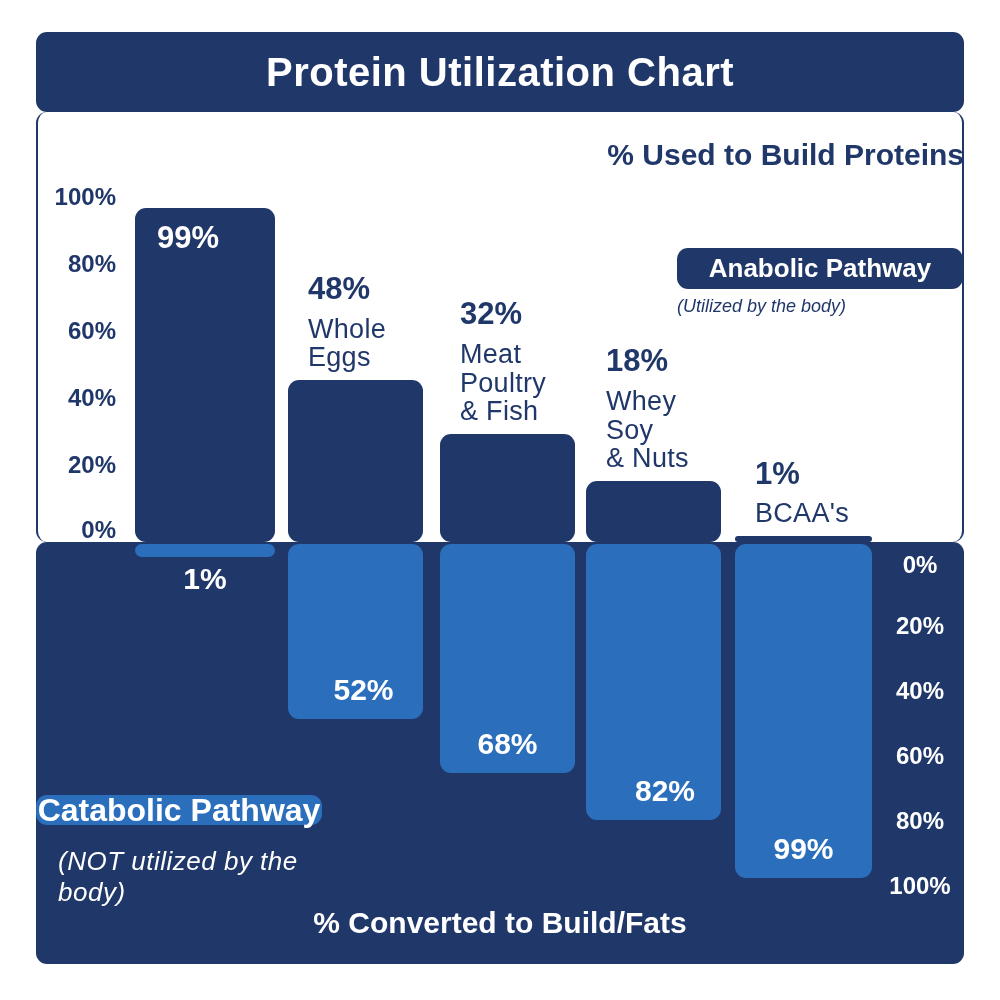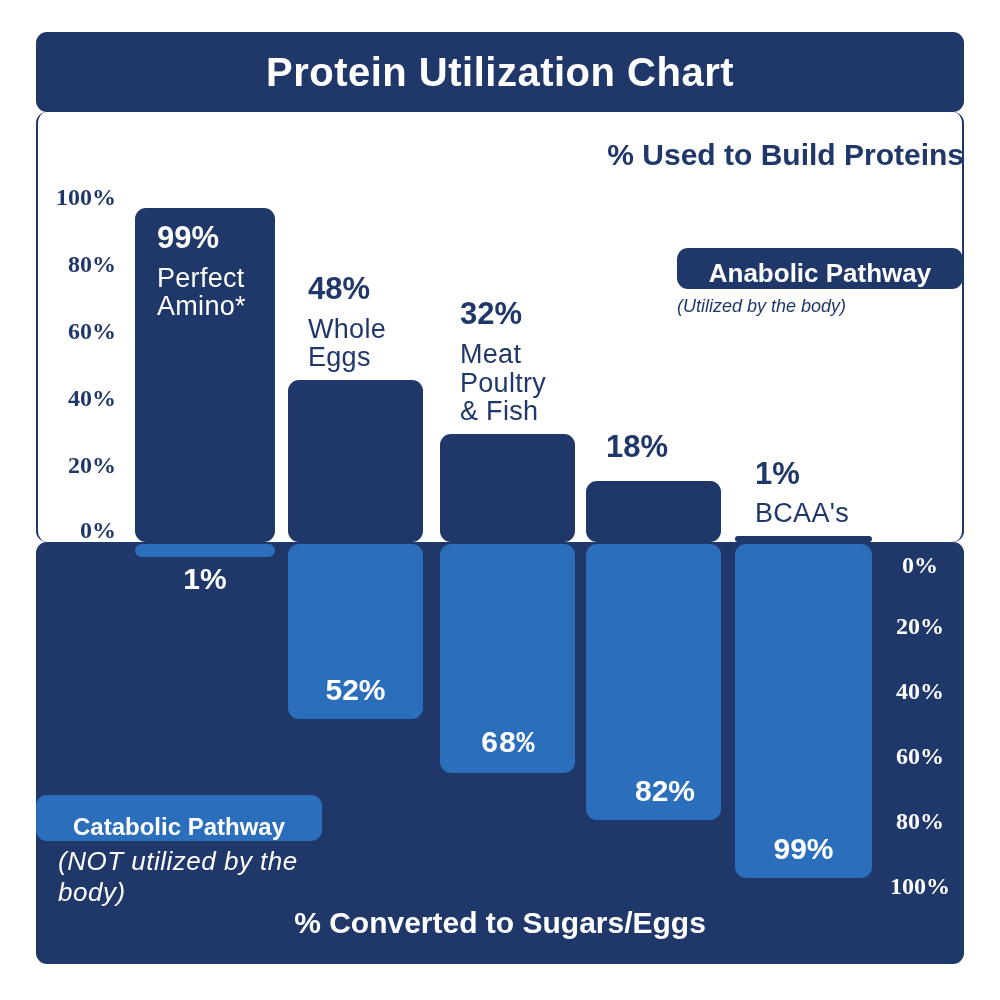--- a/index.html
+++ b/index.html
@@ -8,38 +8,38 @@
   
   .header{left:36px;top:32px;width:928px;height:80px;background:var(--navy);display:flex;align-items:center;justify-content:center;}
   .header h1{margin:0;color:#fff;font-size:40px;font-weight:700;letter-spacing:.5px;}
   
   .top-section{left:36px;top:112px;width:928px;height:430px;background:#ffffff;border-left:2px solid var(--navy);border-right:2px solid var(--navy);box-sizing:border-box;}
   .subtitle{left:36px;top:138px;width:928px;text-align:right;color:var(--navy);font-size:30px;font-weight:700;}
   
   .bottom-section{left:36px;top:542px;width:928px;height:422px;background:var(--navy);}
   .bottom-title{left:36px;top:906px;width:928px;text-align:center;color:#fff;font-size:30px;font-weight:700;}
   
-  .tick{font-family:Liberation Serif, serif;font-weight:700;font-size:24px;height:28px;line-height:28px;}
+  .tick{font-family:Liberation Sans, sans-serif;font-weight:700;font-size:24px;height:28px;line-height:28px;}
   .tick-left{left:36px;width:80px;text-align:right;color:var(--navy);}
   .tick-right{left:885px;width:70px;text-align:center;color:#ffffff;}
   
   .bar-up{background:var(--navy);}
   .bar-down{background:var(--blue);}
   
   .cat-label{line-height:1.06;}
   .cat-label .val{font-size:31px;font-weight:700;margin-bottom:9px;}
   .cat-label .name{font-size:27px;font-weight:400;letter-spacing:.3px;}
   .cat-label.outside{color:var(--navy);}
   .cat-label.inside{color:#ffffff;}
   .down-val{color:#ffffff;font-size:30px;font-weight:700;text-align:center;}
   
-  .badge{display:flex;align-items:flex-end;justify-content:center;color:#fff;font-weight:700;}
+  .badge{display:flex;align-items:center;justify-content:center;color:#fff;font-weight:700;}
   .badge-anabolic{left:677px;top:248px;width:286px;height:41px;background:var(--navy);font-size:26px;}
   .badge-anabolic-sub{left:677px;top:296px;width:286px;text-align:left;color:var(--navy);font-size:18px;font-style:italic;}
-  .badge-catabolic{left:36px;top:795px;width:286px;height:46px;background:var(--blue);font-size:24px;}
+  .badge-catabolic{left:36px;top:795px;width:286px;height:30px;background:var(--blue);font-size:32px;}
   .badge-catabolic-sub{left:58px;top:846px;width:300px;color:#ffffff;font-size:26px;font-style:italic;letter-spacing:.5px;}
 </style>
 </head>
 <body>
 
 <div class="abs header">
   <h1>Protein Utilization Chart</h1>
 </div>
 
 <div class="abs top-section"></div>
@@ -62,41 +62,41 @@
     <div class="abs tick tick-right" style="top: 742px;">60%</div>
     <div class="abs tick tick-right" style="top: 807px;">80%</div>
     <div class="abs tick tick-right" style="top: 872px;">100%</div>
   </div>
 
 <div id="bars-layer">
     <div class="abs bar-up" style="left: 135px; width: 140px; top: 208px; height: 334px;"></div>
     <div class="abs bar-down" style="left: 135px; width: 140px; top: 544px; height: 13px;"></div>
     <div class="abs cat-label inside" style="left: 157px; top: 222px;">
       <div class="val">99%</div>
-      <div class="name">Perfect<br>Amino*</div>
     </div>
     <div class="abs down-val" style="left: 135px; width: 140px; top: 562px;">1%</div>
     <div class="abs bar-up" style="left: 288px; width: 135px; top: 380px; height: 162px;"></div>
     <div class="abs bar-down" style="left: 288px; width: 135px; top: 544px; height: 175px;"></div>
     <div class="abs cat-label outside" style="left: 308px; bottom: 628px;">
       <div class="val">48%</div>
       <div class="name">Whole<br>Eggs</div>
     </div>
-    <div class="abs down-val" style="left: 288px; width: 135px; top: 673px;">52%</div>
+    <div class="abs down-val" style="left: 288px; width: 135px; top: 673px; padding-left: 8px;">52%</div>
     <div class="abs bar-up" style="left: 440px; width: 135px; top: 434px; height: 108px;"></div>
     <div class="abs bar-down" style="left: 440px; width: 135px; top: 544px; height: 229px;"></div>
     <div class="abs cat-label outside" style="left: 460px; bottom: 574px;">
       <div class="val">32%</div>
       <div class="name">Meat<br>Poultry<br>&amp; Fish</div>
     </div>
-    <div class="abs down-val" style="left: 440px; width: 135px; top: 727px; font-family: Liberation Mono, monospace;">68%</div>
+    <div class="abs down-val" style="left: 440px; width: 135px; top: 727px;">68%</div>
     <div class="abs bar-up" style="left: 586px; width: 135px; top: 481px; height: 61px;"></div>
     <div class="abs bar-down" style="left: 586px; width: 135px; top: 544px; height: 276px;"></div>
     <div class="abs cat-label outside" style="left: 606px; bottom: 527px;">
       <div class="val">18%</div>
+      <div class="name">Whey<br>Soy<br>&amp; Nuts</div>
     </div>
     <div class="abs down-val" style="left: 586px; width: 158px; top: 774px;">82%</div>
     <div class="abs bar-up" style="left: 735px; width: 137px; top: 536px; height: 6px;"></div>
     <div class="abs bar-down" style="left: 735px; width: 137px; top: 544px; height: 334px;"></div>
     <div class="abs cat-label outside" style="left: 755px; bottom: 472px;">
       <div class="val">1%</div>
       <div class="name">BCAA's</div>
     </div>
     <div class="abs down-val" style="left: 735px; width: 137px; top: 832px;">99%</div>
   </div>
@@ -104,13 +104,13 @@
 <div class="abs badge badge-anabolic">
   <span>Anabolic Pathway</span>
 </div>
 <div class="abs badge-anabolic-sub">(Utilized by the body)</div>
 
 <div class="abs badge badge-catabolic">
   <span>Catabolic Pathway</span>
 </div>
 <div class="abs badge-catabolic-sub">(NOT utilized by the body)</div>
 
-<div class="abs bottom-title">% Converted to Sugars/Eggs</div>
+<div class="abs bottom-title">% Converted to Build/Fats</div>
 
 </body></html>

